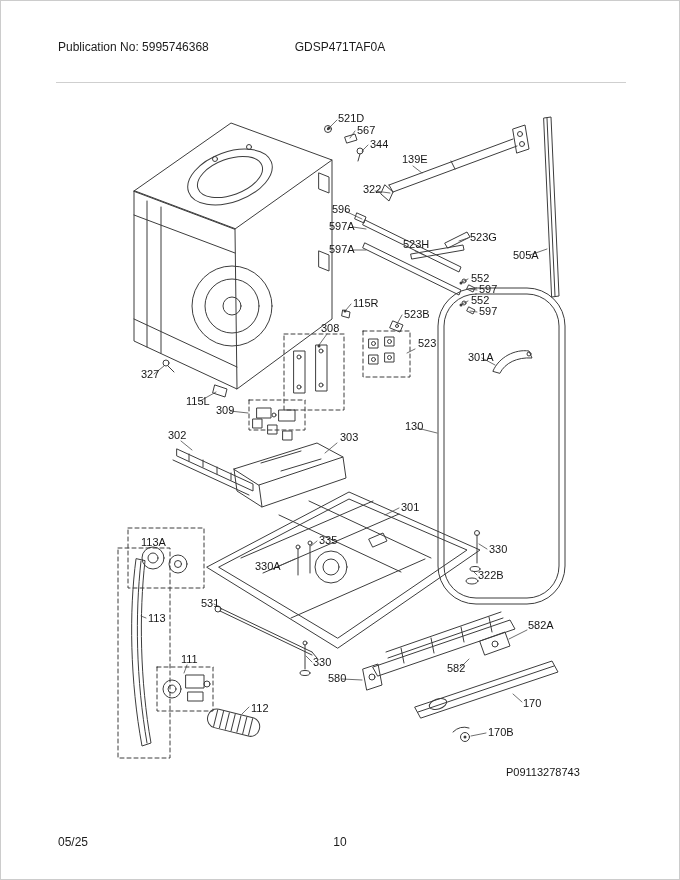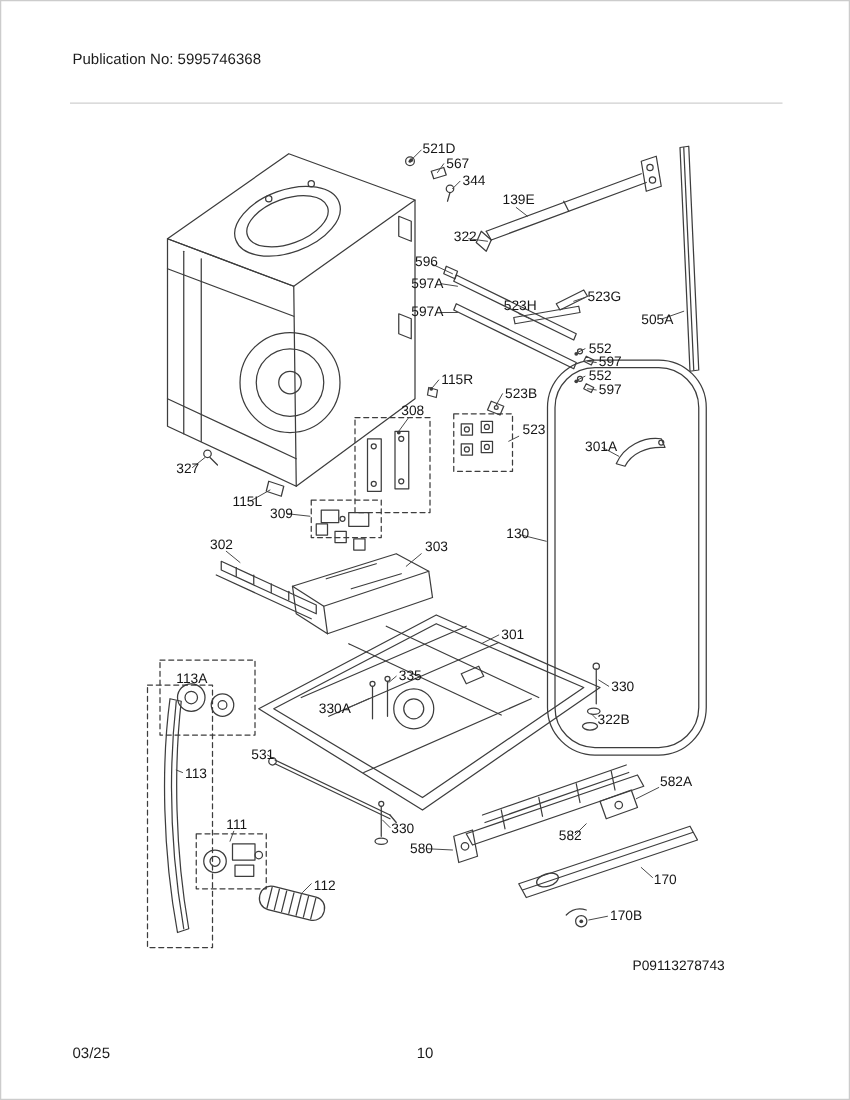--- a/index.html
+++ b/index.html
@@ -17,20 +17,21 @@
   #diagram .dot{fill:#3d3d3d;stroke:none;}
   #diagram .leaders{stroke:#4a4a4a;stroke-width:0.8;}
   #diagram text{font-family:"Liberation Sans",sans-serif;font-size:11px;fill:#161616;stroke:none;}
 </style>
 </head>
 <body>
 
 <div class="page">
 
   <div class="hdr-pub">Publication No: 5995746368</div>
+  <div class="hdr-model">GDSP471TAF0A</div>
   <div class="hdr-rule"></div>
 
   <svg id="diagram" width="680" height="880" viewBox="0 0 680 880">
 
     <g>
       <path d="M133,190 L230,122 L331,159 L234,228 Z"></path>
       <path d="M133,190 L133,340 L236,388 L234,228 Z"></path>
       <path d="M331,159 L331,318 L236,388"></path>
       <ellipse cx="229" cy="176" rx="44" ry="25" transform="rotate(-20 229 176)"></ellipse>
       <ellipse cx="229" cy="176" rx="34" ry="18" transform="rotate(-20 229 176)"></ellipse>
@@ -357,15 +358,15 @@
       <text x="312" y="665">330</text>
       <text x="446" y="671">582</text>
       <text x="327" y="681">580</text>
       <text x="250" y="711">112</text>
       <text x="522" y="706">170</text>
       <text x="487" y="735">170B</text>
       <text x="505" y="775">P09113278743</text>
     </g>
   </svg>
 
-  <div class="ftr-date">03/25</div>
+  <div class="ftr-date">05/25</div>
   <div class="ftr-page">10</div>
 </div>
 
 </body></html>

